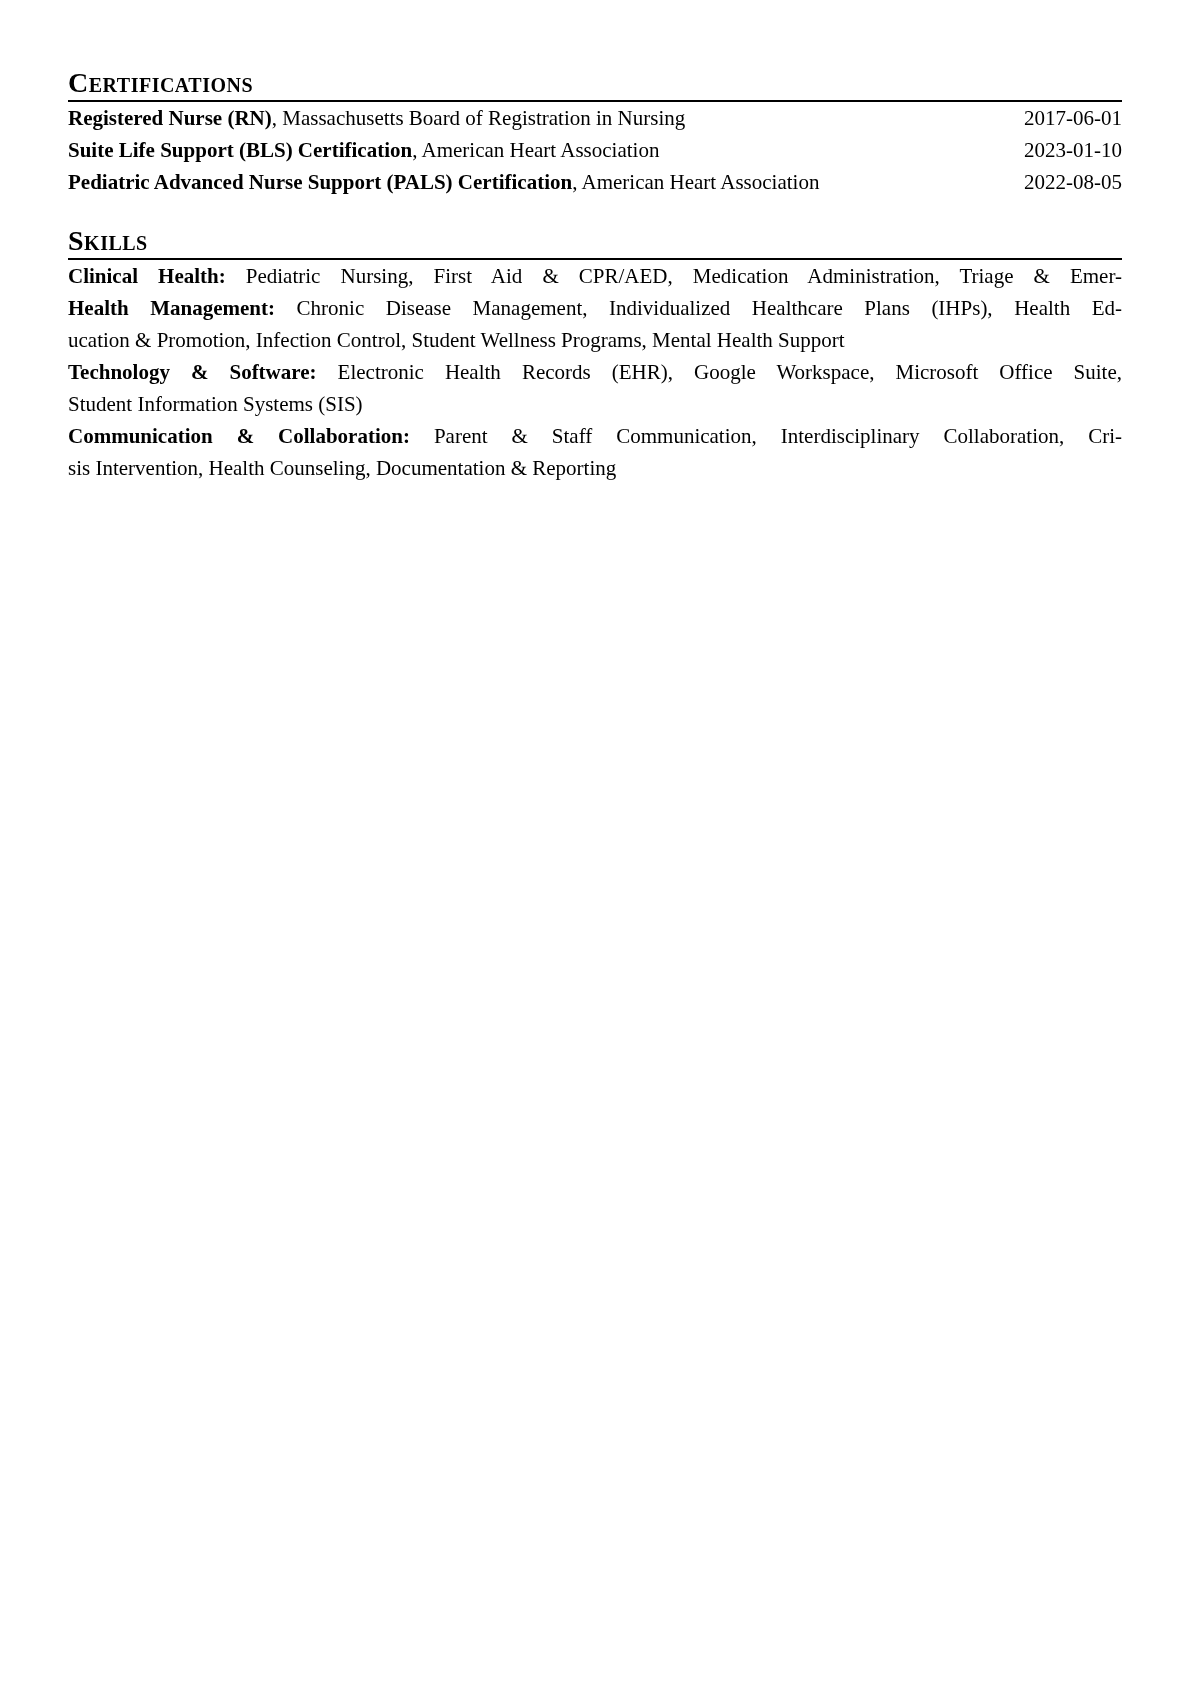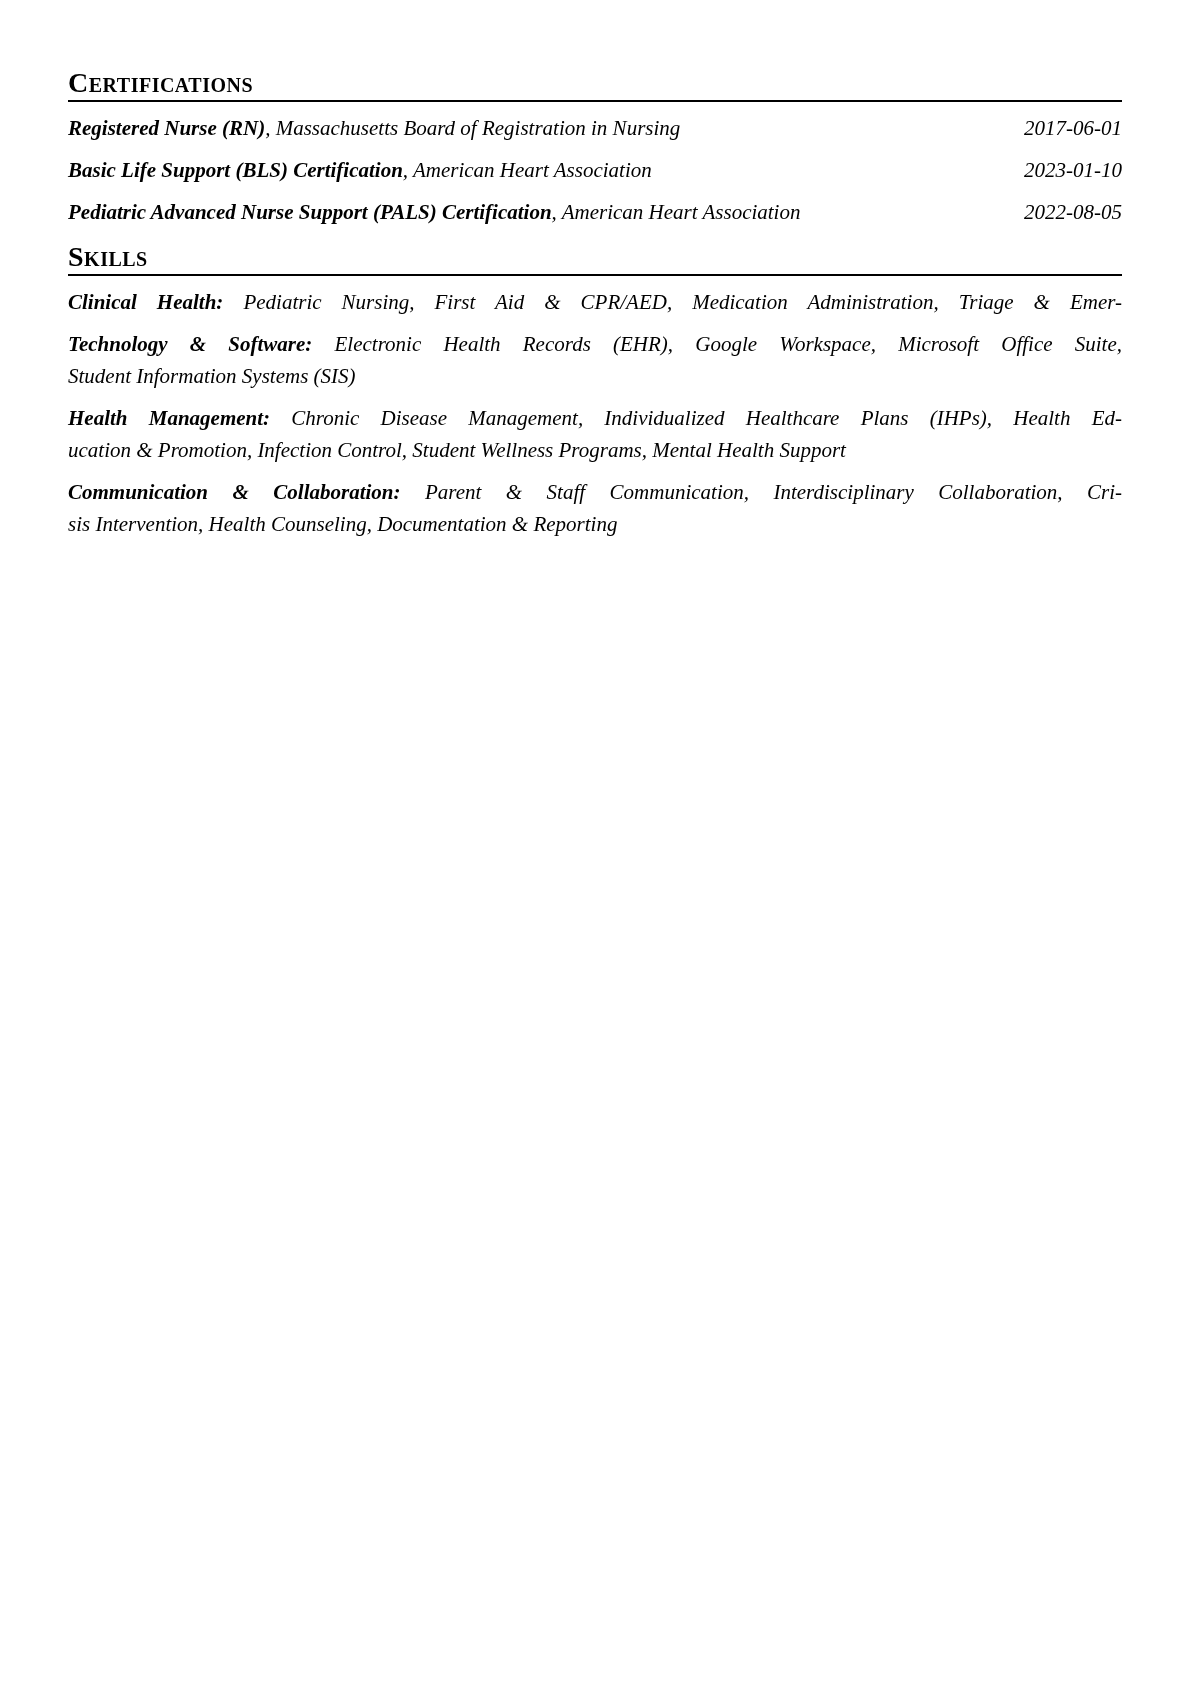--- a/index.html
+++ b/index.html
@@ -23,25 +23,23 @@
   .section-title {
     margin: 0;
     font-size: 28px;
     line-height: 34px;
     font-weight: bold;
     font-variant: small-caps;
     letter-spacing: 0.5px;
     border-bottom: 2px solid #000000;
   }
   .section + .section .section-title {
-    margin-top: 12px;
+    margin-top: 26px;
   }
   .entry {
-    margin-top: 10px;
-    font-style: italic;
   }
   .entry-row {
     display: flex;
     justify-content: space-between;
     align-items: baseline;
   }
   .entry-date {
     white-space: nowrap;
     margin-left: 24px;
     text-align: left;
@@ -67,45 +65,45 @@
 
     <div class="entry entry-row">
       <div class="entry-text"><span class="b">Registered Nurse (RN)</span><span>, Massachusetts Board of Registration in Nursing</span></div>
       <div class="entry-date">2017-06-01</div>
     </div>
 
     <div class="entry">
     </div>
 
     <div class="entry entry-row">
-      <div class="entry-text"><span class="b">Basic Life Support (BLS) Certification</span><span>, American Heart Association</span></div>
+      <div class="entry-text"><span class="b">Suite Life Support (BLS) Certification</span><span>, American Heart Association</span></div>
       <div class="entry-date">2023-01-10</div>
     </div>
 
     <div class="entry entry-row">
       <div class="entry-text"><span class="b">Pediatric Advanced Nurse Support (PALS) Certification</span><span>, American Heart Association</span></div>
       <div class="entry-date">2022-08-05</div>
     </div>
   </section>
 
   <section class="section">
     <h2 class="section-title">Skills</h2>
 
     <div class="entry">
       <div class="justify"><span class="b">Clinical Health:</span> <span>Pediatric Nursing, First Aid &amp; CPR/AED, Medication Administration, Triage &amp; Emer-</span></div>
     </div>
 
     <div class="entry">
-      <div class="justify"><span class="b">Technology &amp; Software:</span> <span>Electronic Health Records (EHR), Google Workspace, Microsoft Office Suite,</span></div>
-      <div class="line">Student Information Systems (SIS)</div>
+      <div class="justify"><span class="b">Health Management:</span> <span>Chronic Disease Management, Individualized Healthcare Plans (IHPs), Health Ed-</span></div>
+      <div class="line">ucation &amp; Promotion, Infection Control, Student Wellness Programs, Mental Health Support</div>
     </div>
 
     <div class="entry">
-      <div class="justify"><span class="b">Health Management:</span> <span>Chronic Disease Management, Individualized Healthcare Plans (IHPs), Health Ed-</span></div>
-      <div class="line">ucation &amp; Promotion, Infection Control, Student Wellness Programs, Mental Health Support</div>
+      <div class="justify"><span class="b">Technology &amp; Software:</span> <span>Electronic Health Records (EHR), Google Workspace, Microsoft Office Suite,</span></div>
+      <div class="line">Student Information Systems (SIS)</div>
     </div>
 
     <div class="entry">
       <div class="justify"><span class="b">Communication &amp; Collaboration:</span> <span>Parent &amp; Staff Communication, Interdisciplinary Collaboration, Cri-</span></div>
       <div class="line">sis Intervention, Health Counseling, Documentation &amp; Reporting</div>
     </div>
   </section>
 
 </div>
 

